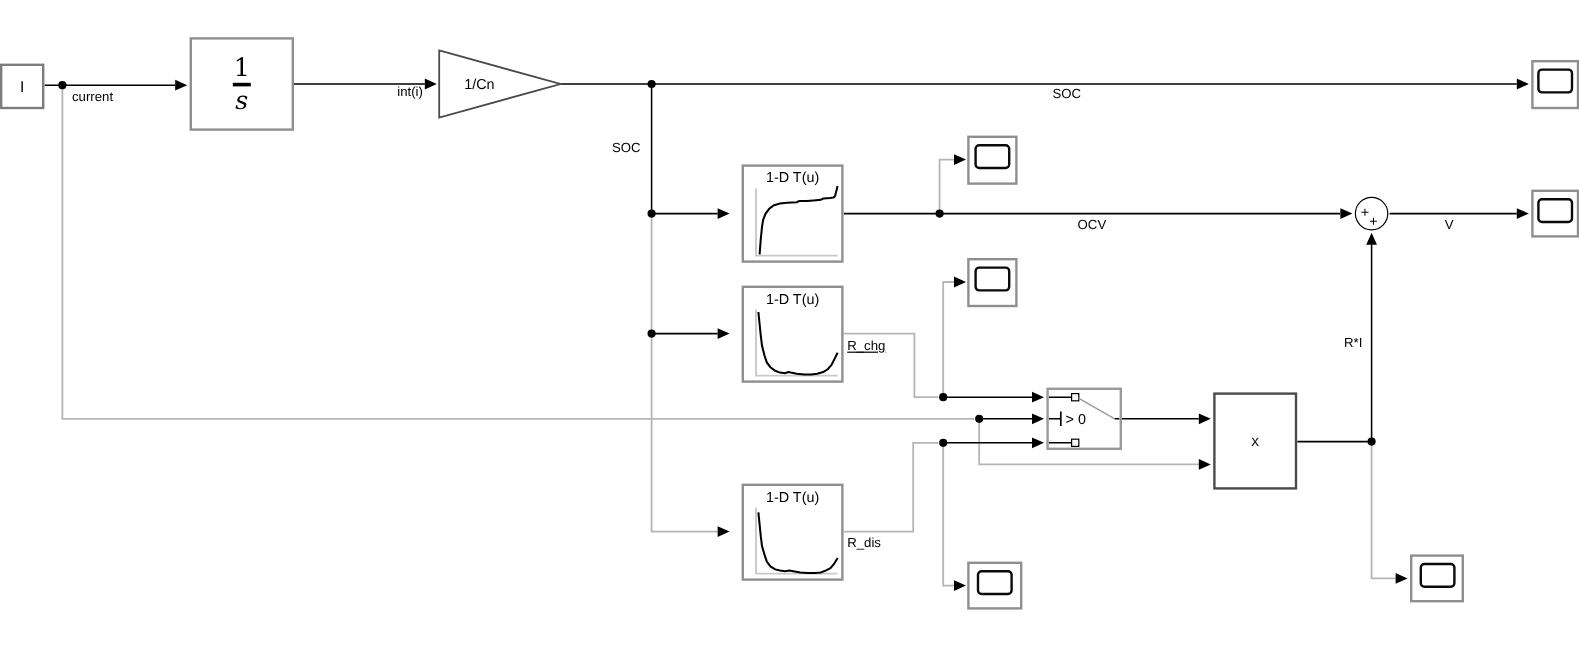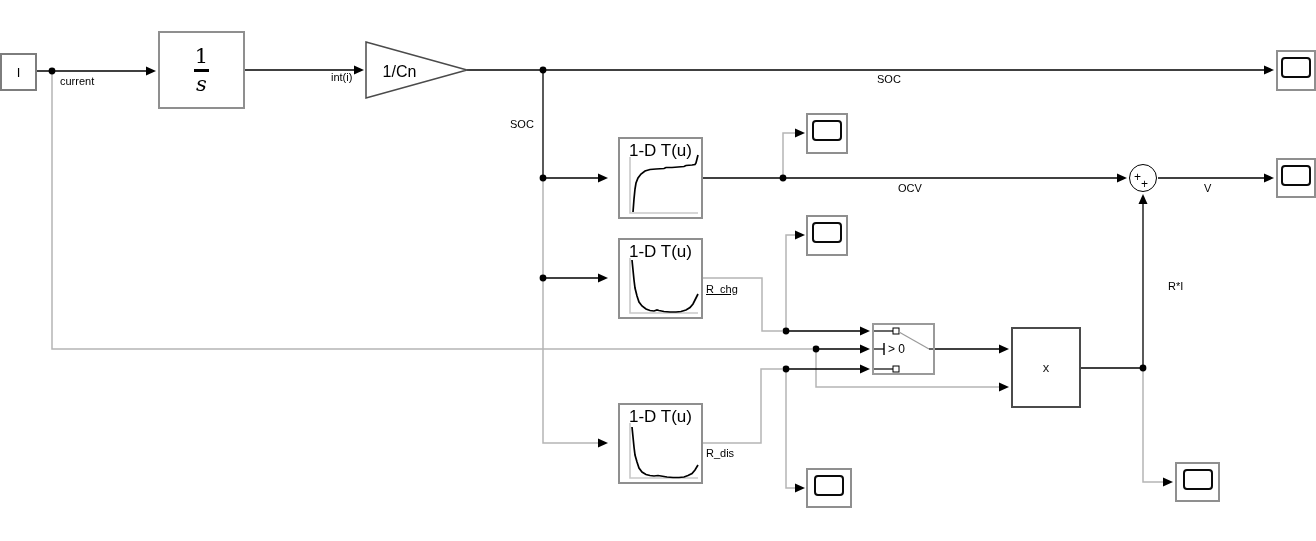--- a/index.html
+++ b/index.html
@@ -9,32 +9,32 @@
   .lbl{position:absolute;font-size:11px;color:#000;white-space:nowrap;line-height:1;text-align:right;}
   .blk{position:absolute;background:#fff;box-sizing:border-box;}
   .port-blk{border:2px solid #7d7d7d;display:flex;align-items:center;justify-content:center;
             font-size:13px;}
   .integ{border:2px solid #8f8f8f;display:flex;align-items:center;justify-content:center;}
   .frac{text-align:center;font-family:"DejaVu Serif",serif;color:#000;}
   .frac .num{font-size:21px;line-height:1;display:block;}
   .frac .bar{display:block;width:15px;height:3px;background:#000;margin:2px auto;}
   .frac .den{font-size:21px;line-height:1;font-style:italic;display:block;}
   .lut{border:2px solid #8f8f8f;}
-  .lut-title{position:absolute;left:0;right:0;top:2px;text-align:center;font-size:17px;}
+  .lut-title{position:absolute;left:0;right:0;top:2px;text-align:center;font-size:12px;}
   .lut svg{position:absolute;left:0;top:0;}
   .scope{border:2px solid #8f8f8f;}
   .scope-screen{position:absolute;left:50%;top:5px;transform:translateX(-50%);
                 width:26px;height:17px;border:2.5px solid #0a0a0a;border-radius:4px;background:#fff;}
   .switch-blk{border:2px solid #9a9a9a;}
   .product-blk{border:2px solid #4b4b4b;display:flex;align-items:center;justify-content:center;
                font-size:13px;color:#222;}
   .sum-blk{border:1.5px solid #000;border-radius:50%;}
   .sum-blk .plus{position:absolute;font-size:12px;line-height:1;color:#000;}
   .crit-lbl{position:absolute;font-size:12px;color:#000;line-height:1;}
-  .gain-lbl{position:absolute;font-size:16px;color:#000;line-height:1;}
+  .gain-lbl{position:absolute;font-size:12px;color:#000;line-height:1;}
 </style>
 </head>
 <body>
 
 <div id="canvas">
 
   <svg id="wires" viewBox="0 0 1316 541" xmlns="http://www.w3.org/2000/svg">
 
     <g stroke="#b5b5b5" stroke-width="1.5" fill="none">
       <path d="M52,71 V349 H812 M816,349 V387 H999"></path>
@@ -179,16 +179,16 @@
     <div class="scope-screen"></div>
   </div>
 
   <div class="lbl" style="left:60px;top:76px;">current</div>
   <div class="lbl" style="left:284px;top:72px;margin-left:47px;">int(i)</div>
   <div class="lbl" style="left:877px;top:74px;">SOC</div>
   <div class="lbl" style="left:510px;top:119px;">SOC</div>
   <div class="lbl" style="left:898px;top:183px;">OCV</div>
   <div class="lbl" style="left:706px;top:284px;text-decoration:underline;">R_chg</div>
   <div class="lbl" style="left:706px;top:448px;">R_dis</div>
-  <div class="lbl" style="left:1168px;top:281px;">R*I</div>
+  <div class="lbl" style="left:1120px;top:281px;">R*I</div>
   <div class="lbl" style="left:1204px;top:183px;">V</div>
 
 </div>
 
 </body></html>

